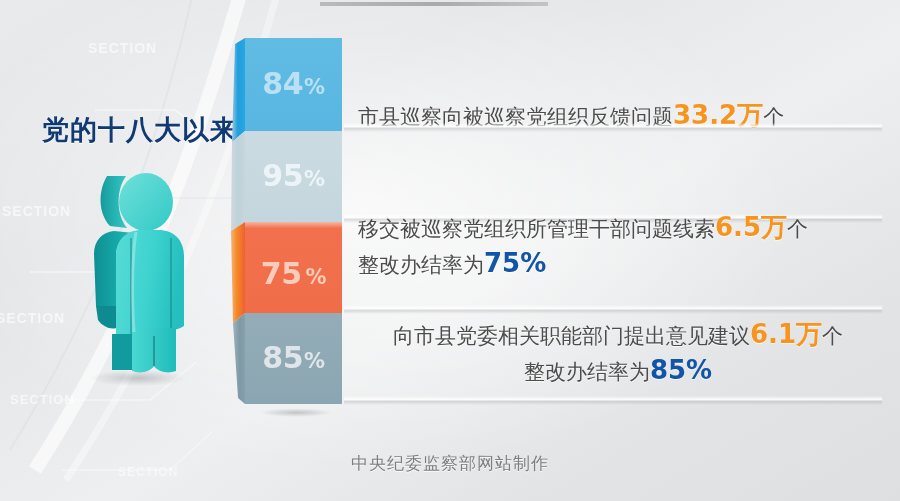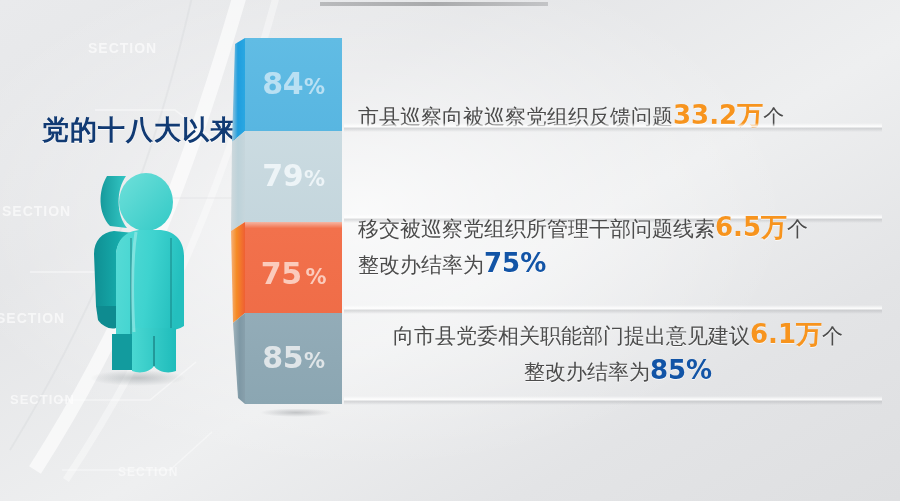--- a/index.html
+++ b/index.html
@@ -297,21 +297,21 @@
     </svg>
 
     <div class="bar-face" style="top:8px;height:93px;background:linear-gradient(180deg,#61bce4 0%,#58b6e1 100%);">
       <span class="pct" style="color:#b9e0f3;">
         <span>84</span><span class="sym">%</span>
       </span>
     </div>
 
     <div class="bar-face" style="top:101px;height:91px;background:linear-gradient(180deg,#cbdbe1 0%,#c4d6dd 100%);">
       <span class="pct" style="color:#edf4f7;">
-        <span>79</span><span class="sym">%</span>
+        <span>95</span><span class="sym">%</span>
       </span>
     </div>
 
     <div class="bar-face" style="top:192px;height:105px;background:linear-gradient(180deg,#f4775180 0%,#f2714c 6%,#ef6c47 100%);">
       <span class="pct" style="color:#fbcbbc;">
         <span>75</span><span class="sym" style="margin-left:4px;">%</span>
       </span>
     </div>
 
     <div class="bar-face" style="top:283px;height:91px;background:linear-gradient(180deg,#93acb8 0%,#8ba6b2 100%);">
@@ -351,14 +351,15 @@
         <span>向市县党委相关职能部门提出意见建议</span><span class="hl-orange">6.1万</span><span>个</span>
       </div>
       <div class="line">
         <span>整改办结率为</span><span class="hl-blue">85%</span>
       </div>
     </div>
     <div class="row-sep" style="top:366px;"></div>
 
   </div>
 
+  <div class="footer">中央纪委监察部网站制作</div>
 
 </div>
 
 </body></html>

